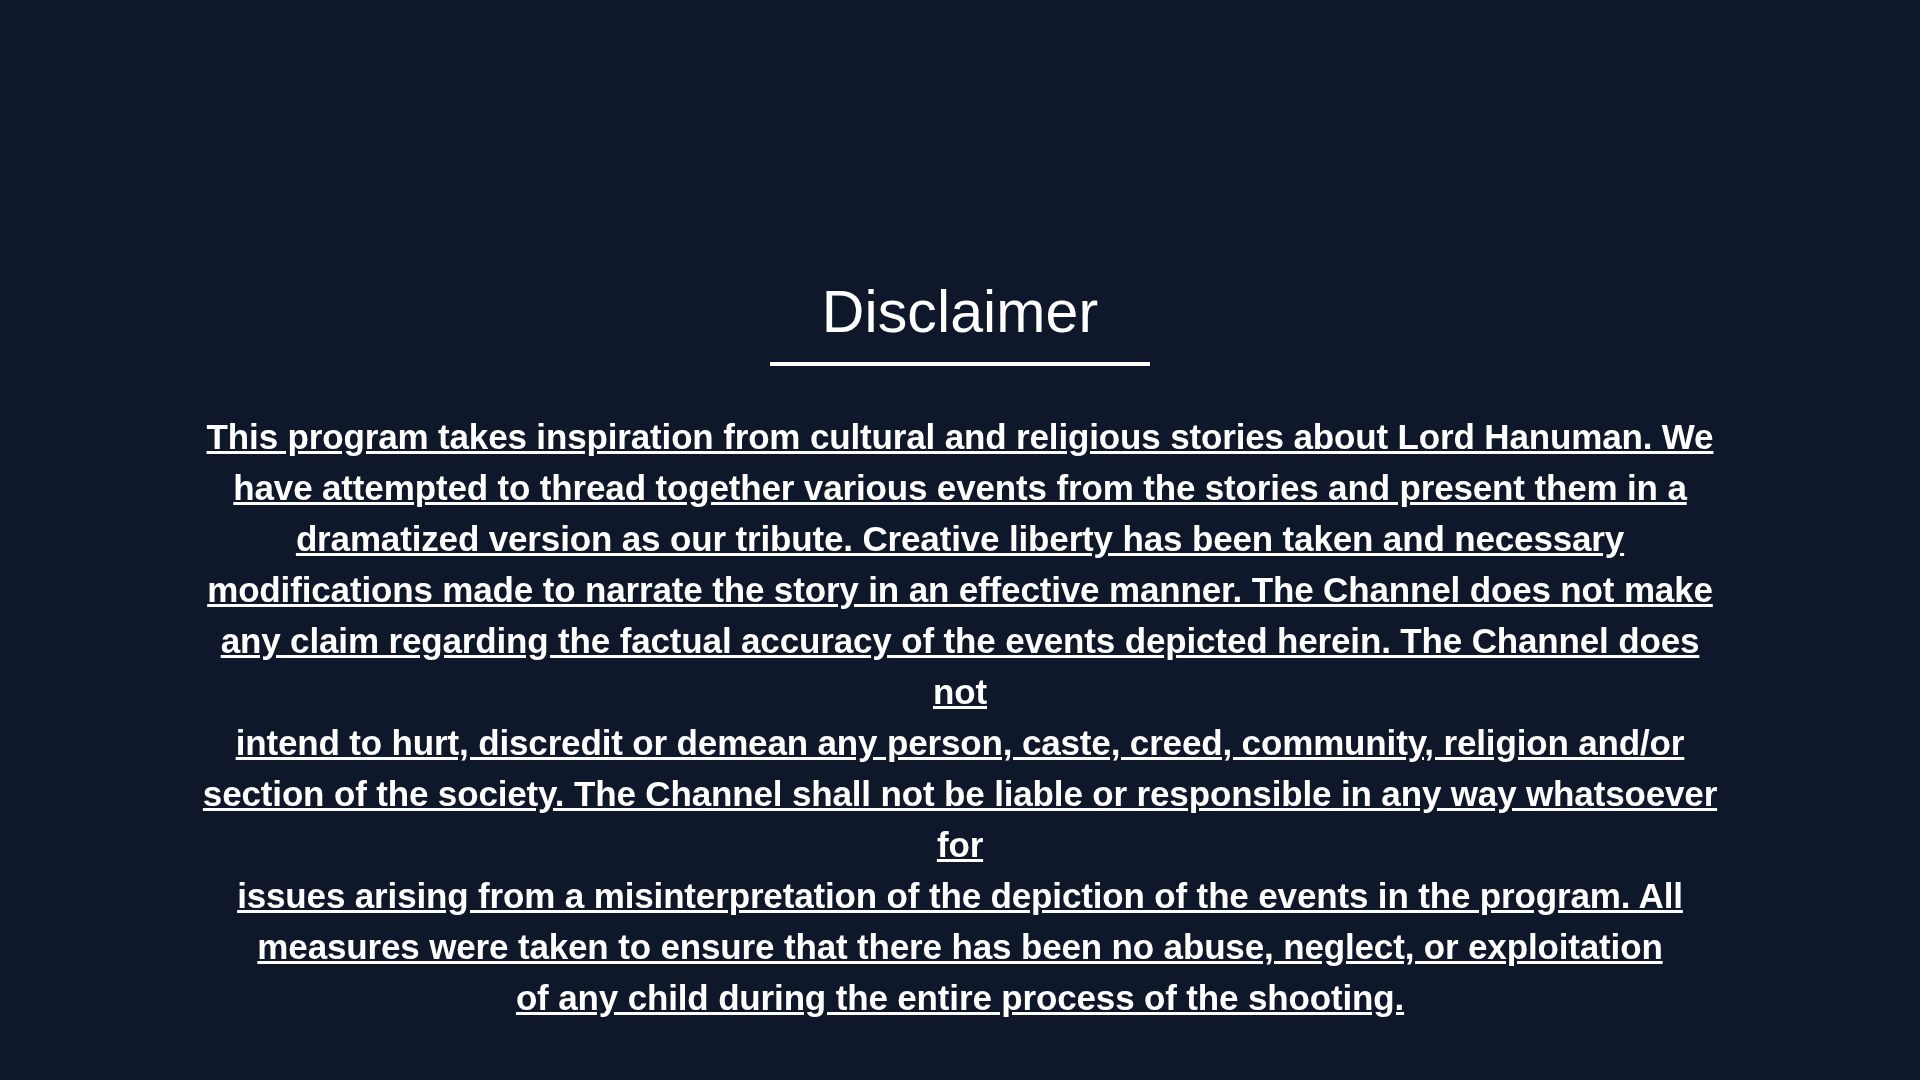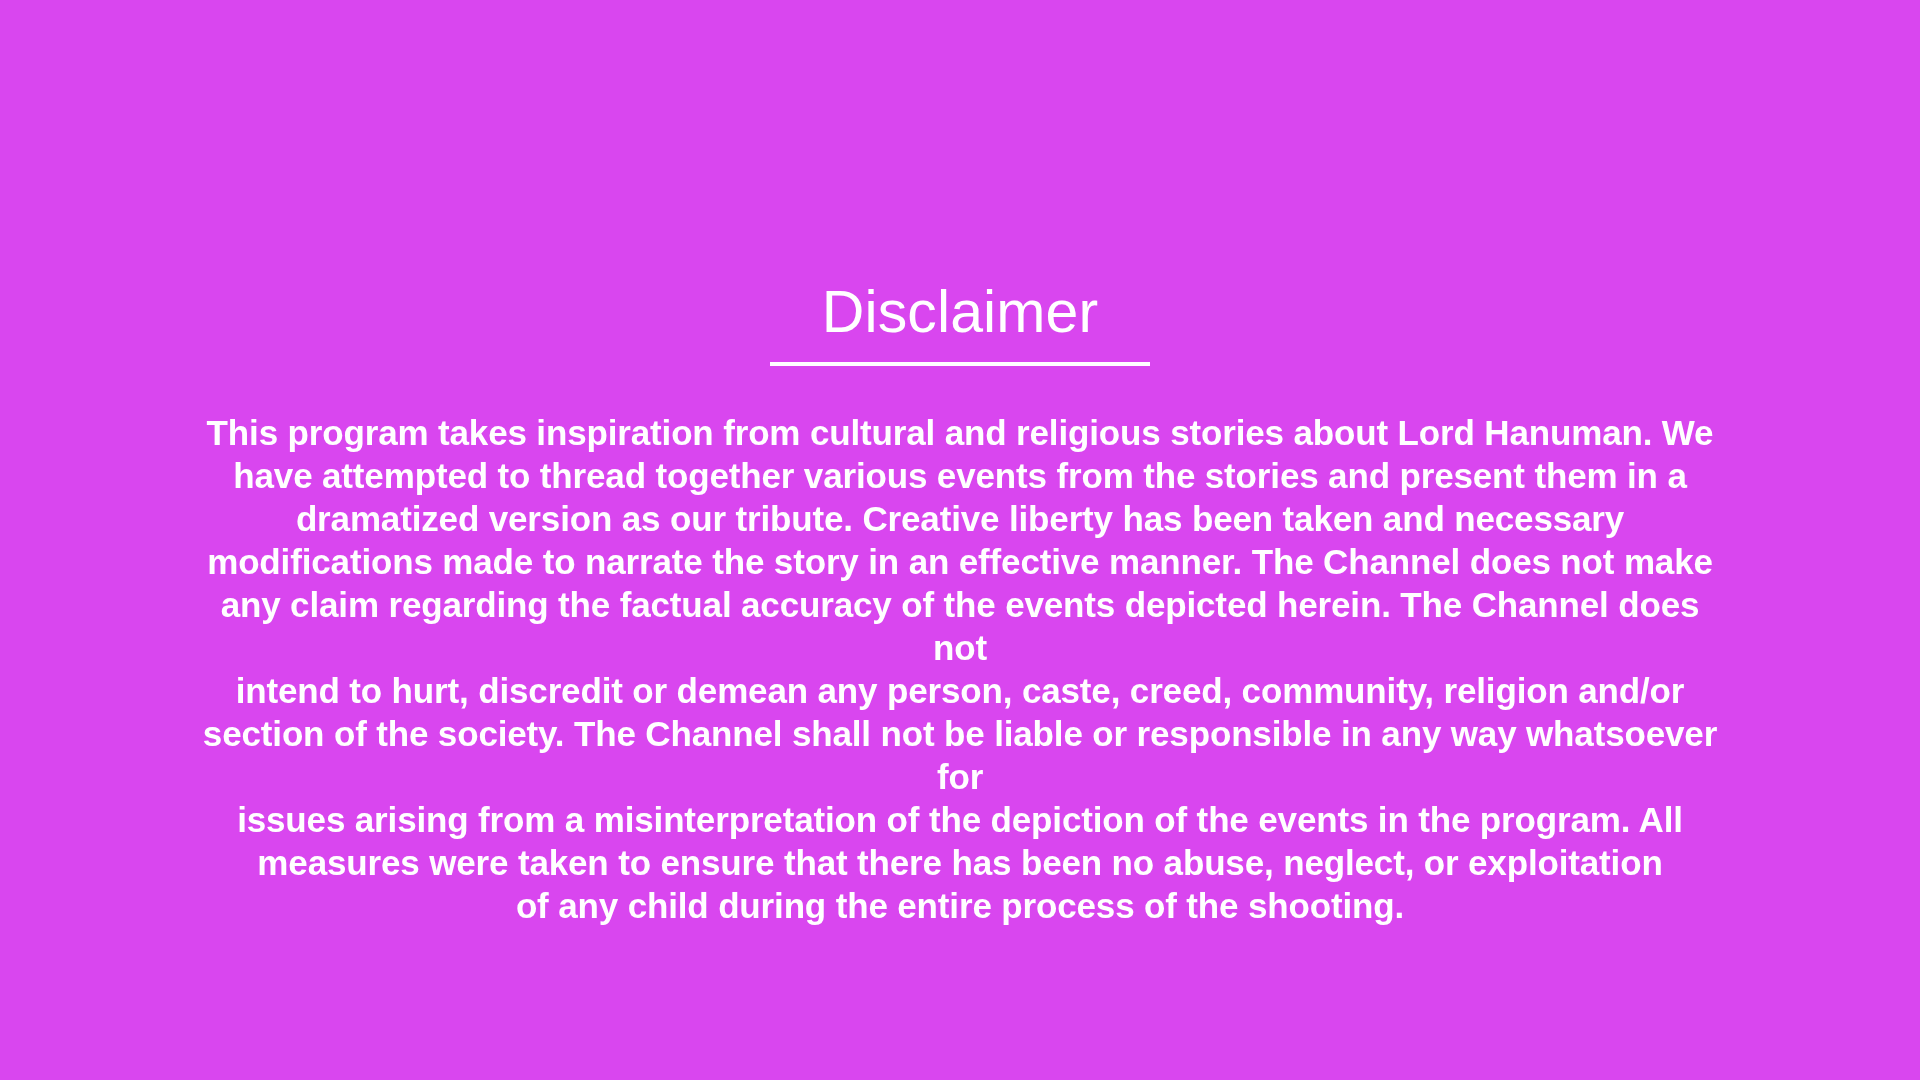--- a/index.html
+++ b/index.html
@@ -13,21 +13,21 @@
     height: 1080px;
     overflow: hidden;
     font-family: "Liberation Sans", "DejaVu Sans", sans-serif;
     -webkit-font-smoothing: antialiased;
   }
 
   .slide {
     position: relative;
     width: 1920px;
     height: 1080px;
-    background: #d946ef;
+    background: #0f172a;
     box-sizing: border-box;
   }
 
   
   .title-block {
     position: absolute;
     left: 0;
     top: 282px;
     width: 1920px;
     text-align: center;
@@ -60,25 +60,26 @@
     transform: translateX(-50%);
     width: 1540px;
     text-align: center;
   }
 
   .body-text {
     display: block;
     font-family: "Liberation Sans", "DejaVu Sans", sans-serif;
     font-size: 35px;
     font-weight: 700;
-    line-height: 43px;
+    line-height: 51px;
     letter-spacing: -0.15px;
     color: #ffffff;
     margin: 0;
     white-space: pre-line;
+    text-decoration: underline;
   }
 </style>
 </head>
 <body>
 
 <div class="slide">
 
   <div class="title-block">
     <h1 class="title">Disclaimer</h1>
     <div class="title-rule"></div>

